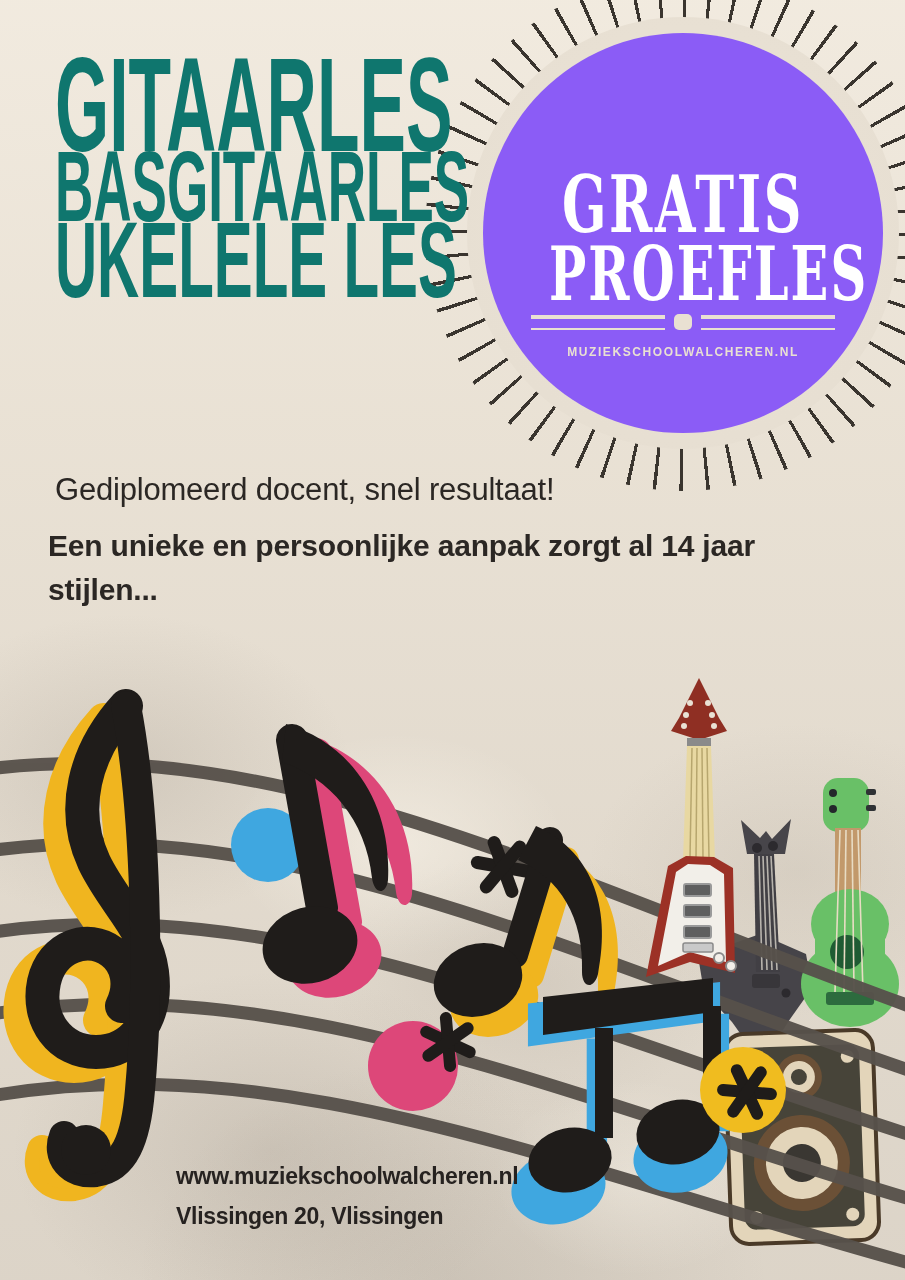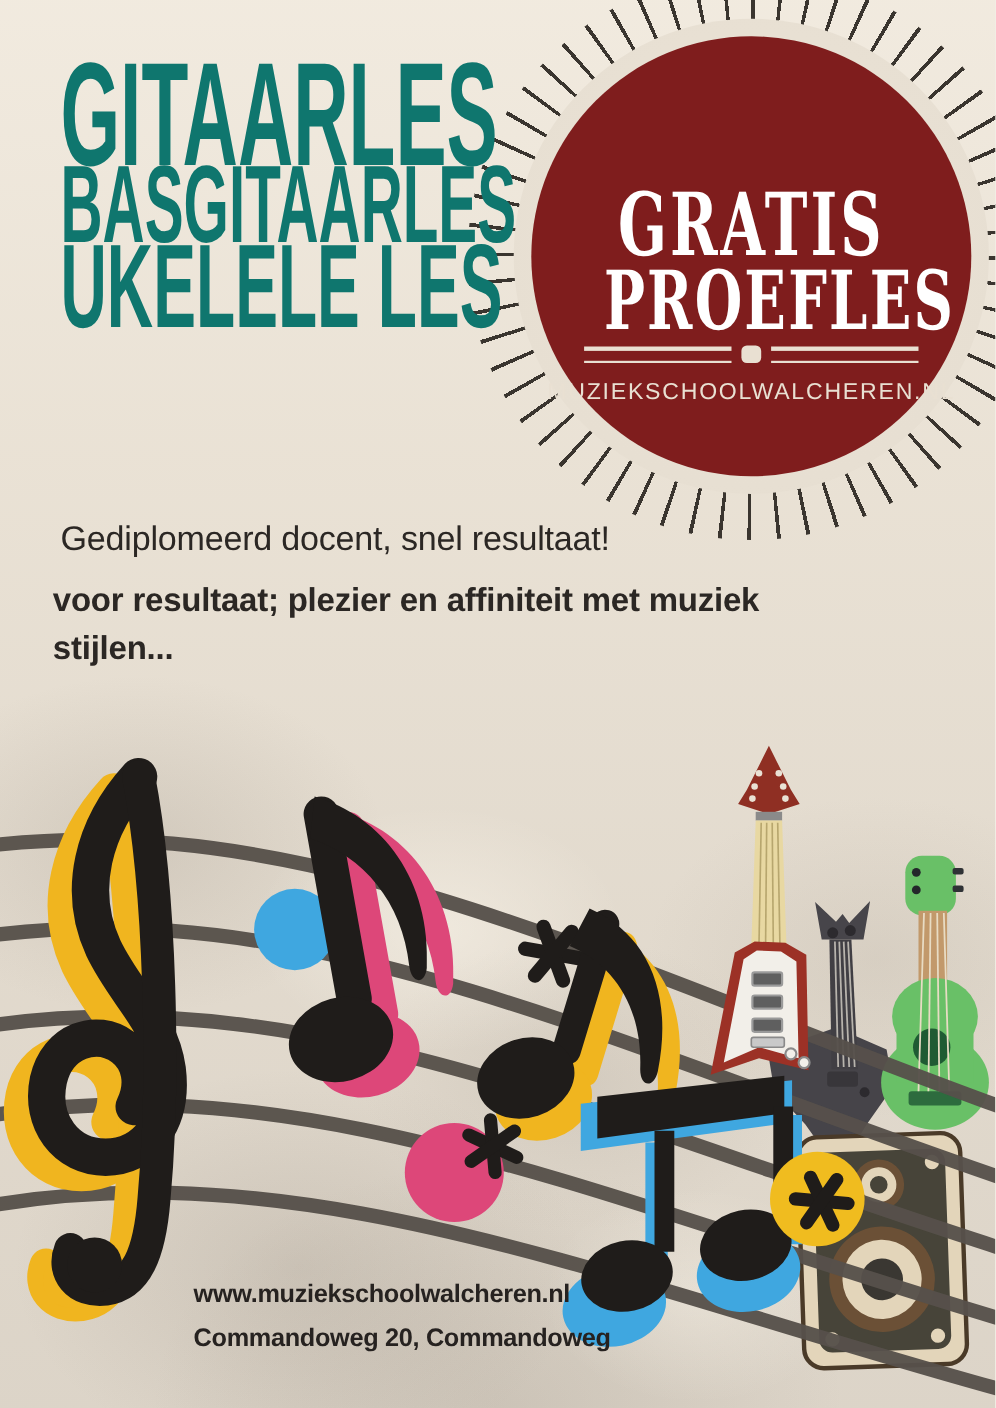--- a/index.html
+++ b/index.html
@@ -30,21 +30,21 @@
     border-radius:50%;z-index:1;
     background:repeating-conic-gradient(from 0deg, #3a352f 0deg 0.8deg, transparent 0.8deg 6deg);
   }
   .sunburst-cover{
     position:absolute;left:467px;top:17px;width:432px;height:432px;
     border-radius:50%;z-index:1;
     background:radial-gradient(circle at 50% 45%, #ece4d7 0%, #e5ddd0 100%);
   }
   .badge{
     position:absolute;left:483px;top:33px;width:400px;height:400px;
-    border-radius:50%;background:#7f1d1d;z-index:2;text-align:center;
+    border-radius:50%;background:#8b5cf6;z-index:2;text-align:center;
   }
   .badge-line1{
     position:absolute;left:0;right:0;top:125px;
     font-family:"DejaVu Serif", serif;font-weight:700;font-size:79px;
     color:#ffffff;letter-spacing:4px;
     transform:scaleX(0.66);transform-origin:center top;white-space:nowrap;
   }
   .badge-line2{
     position:absolute;left:0;right:0;top:198px;
     font-family:"DejaVu Serif", serif;font-weight:700;font-size:74px;
@@ -57,21 +57,21 @@
   }
   .badge-divider .dv-line{
     flex:1;height:9px;
     border-top:4px solid #e9e0d2;border-bottom:2px solid #e9e0d2;
   }
   .badge-divider .dv-square{
     width:18px;height:16px;margin:0 9px;border-radius:5px;background:#e9e0d2;
   }
   .badge-site{
     position:absolute;left:0;right:0;top:312px;
-    font-size:21px;color:#e9e0d2;letter-spacing:1.6px;white-space:nowrap;
+    font-size:12px;color:#e9e0d2;letter-spacing:1.6px;white-space:nowrap;font-weight:bold;
   }
   .badge-phone{
     position:absolute;left:0;right:0;top:341px;
     font-size:21px;font-weight:700;color:#e9e0d2;letter-spacing:1px;
   }
 
   
   .headline{position:absolute;z-index:3;left:55px;top:0;width:520px;height:320px;color:#0f766e;text-align:right;}
   .headline span{position:absolute;left:0;font-weight:700;line-height:1;white-space:nowrap;transform-origin:left top;}
   .hl1{top:38px;font-size:134px;transform:scaleX(0.52);}
@@ -119,21 +119,21 @@
   </div>
 
   <div class="headline">
     <span class="hl1">GITAARLES</span>
     <span class="hl2">BASGITAARLES</span>
     <span class="hl3">UKELELE LES</span>
   </div>
 
   <div class="intro">Gediplomeerd docent, snel resultaat!</div>
   <div class="body-text">
-    <div>voor resultaat; plezier en affiniteit met muziek</div>
+    <div>Een unieke en persoonlijke aanpak zorgt al 14 jaar</div>
     <div>stijlen...</div>
   </div>
 
   <svg class="illustration" viewBox="0 0 905 610" aria-hidden="true">
 
     <g>
       <path d="M 698,286 L 760,264 L 806,284 L 812,318 L 788,352 L 762,394 L 732,352 L 704,322 Z" fill="#464449"></path>
       <path d="M 741,150 L 760,168 L 766,161 L 772,169 L 791,149 L 785,184 L 747,184 Z" fill="#47454a"></path>
       <circle cx="757" cy="178" r="5" fill="#2c2a2e"></circle>
       <circle cx="773" cy="176" r="5" fill="#2c2a2e"></circle>
@@ -293,15 +293,15 @@
       <g transform="translate(747,422)" stroke="#1f1c1a" stroke-width="12" stroke-linecap="round">
         <line x1="-24" y1="0" x2="24" y2="0" transform="rotate(5)"></line>
         <line x1="-24" y1="0" x2="24" y2="0" transform="rotate(65)"></line>
         <line x1="-24" y1="0" x2="24" y2="0" transform="rotate(125)"></line>
       </g>
     </g>
   </svg>
 
   <div class="footer">
     <div>www.muziekschoolwalcheren.nl</div>
-    <div>Commandoweg 20, Commandoweg</div>
+    <div>Vlissingen 20, Vlissingen</div>
   </div>
 </div>
 
 </body></html>

